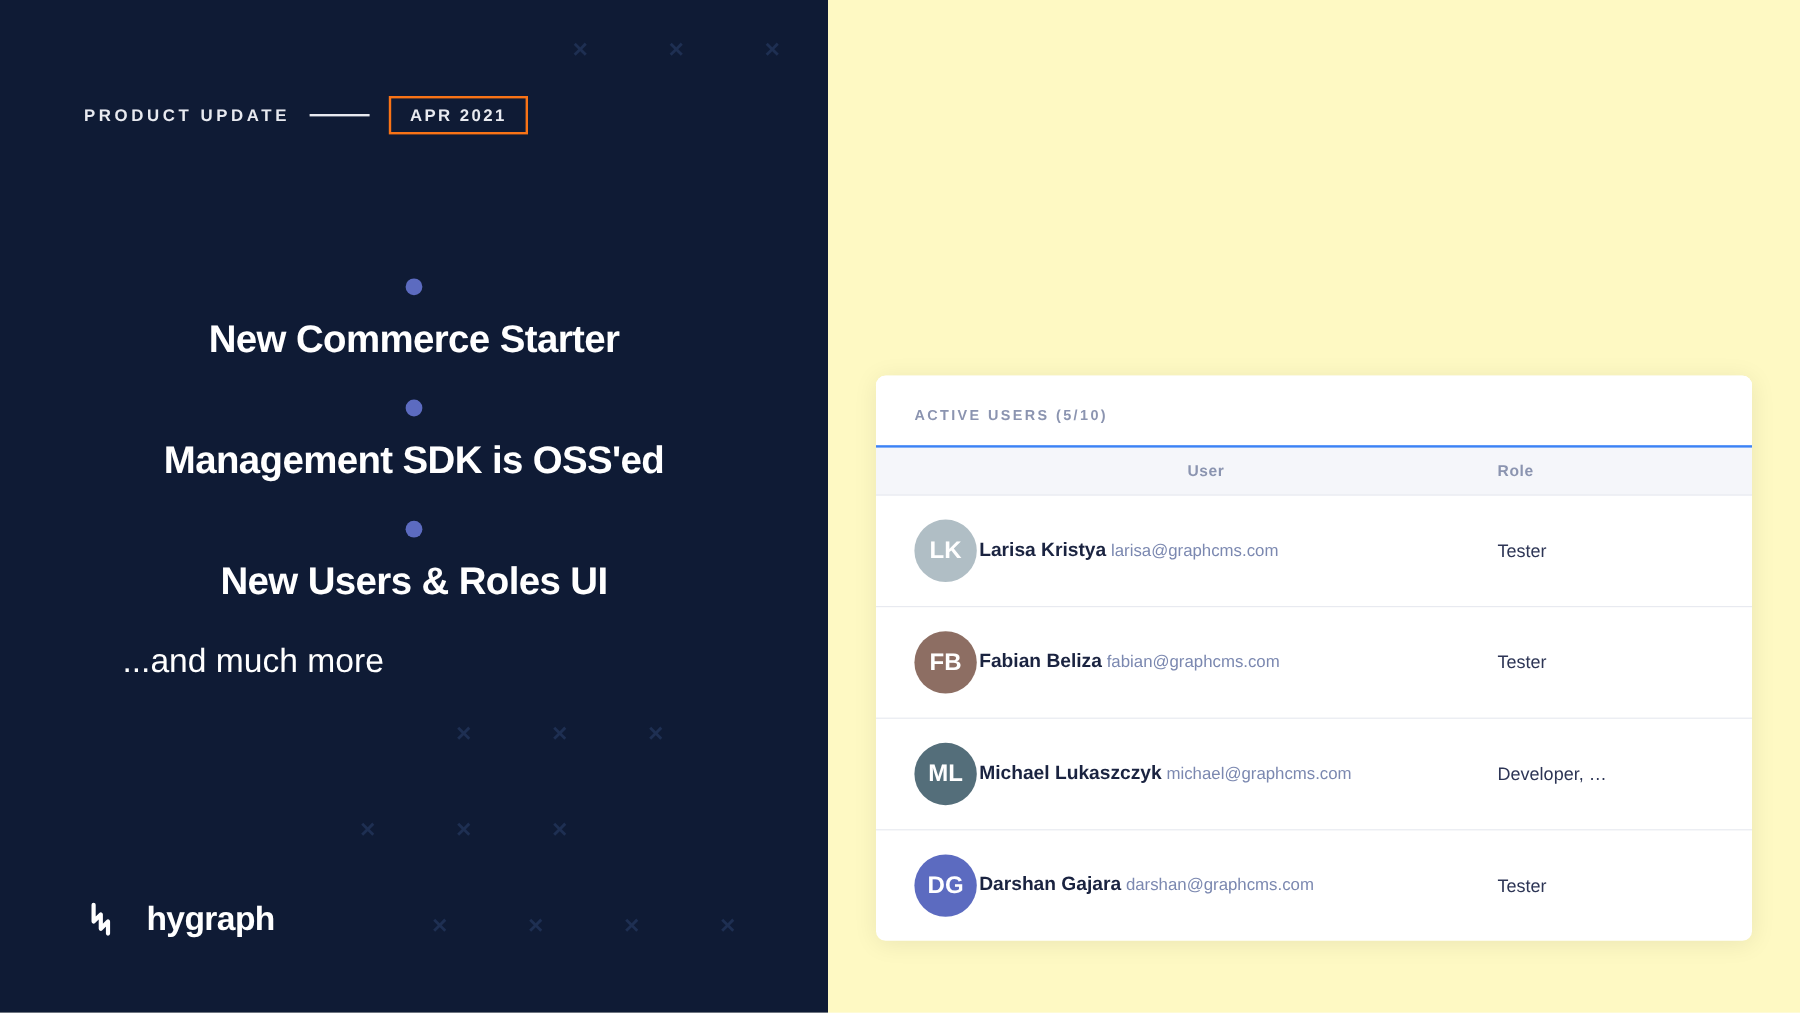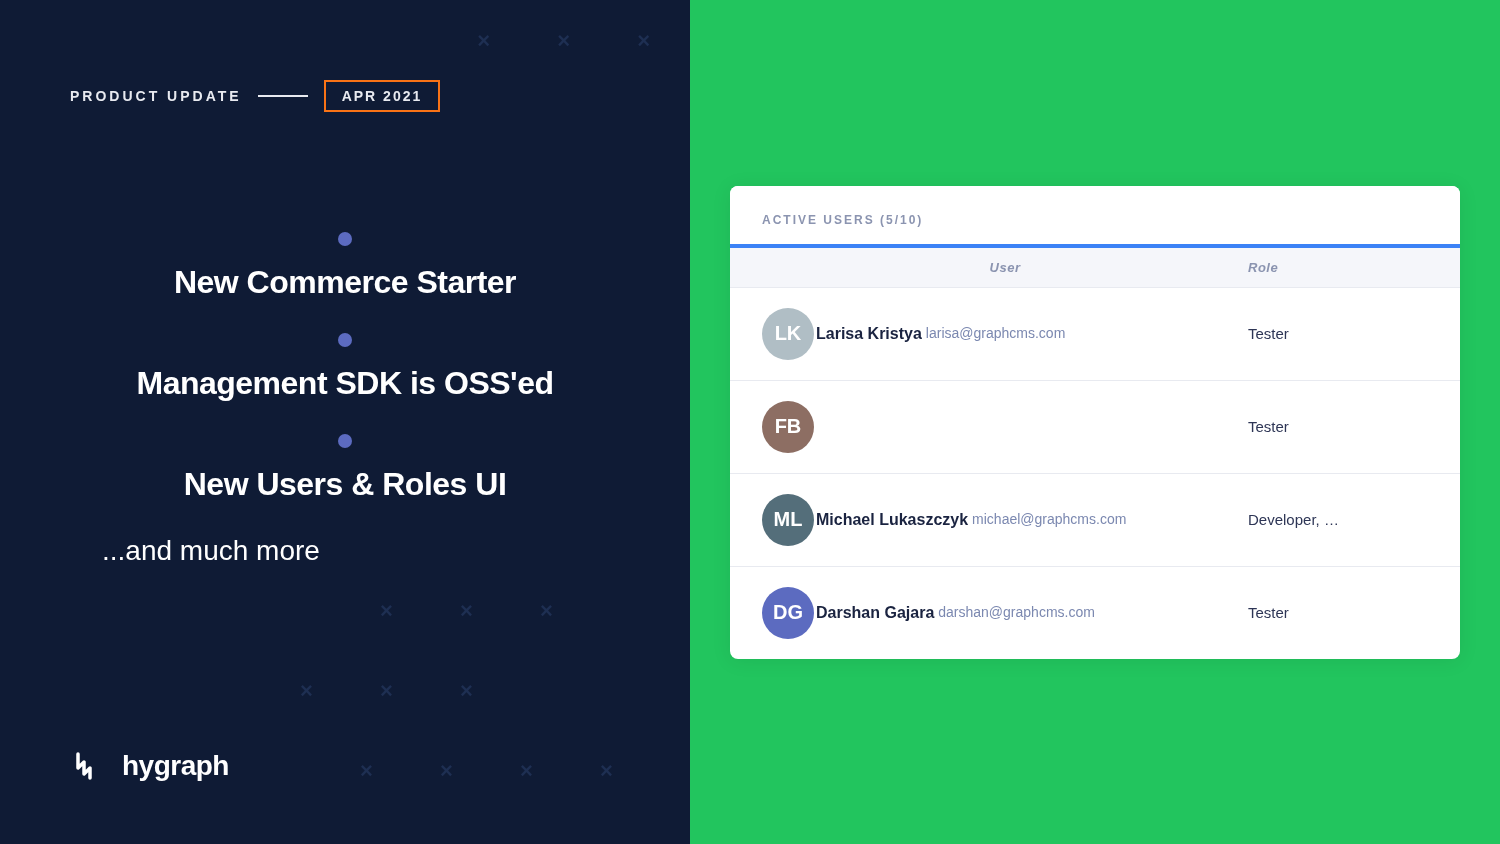--- a/index.html
+++ b/index.html
@@ -122,23 +122,23 @@
       color: #ffffff;
       font-size: 28px;
       font-weight: 600;
       letter-spacing: -0.5px;
     }
 
     
     .right-panel {
       flex: 1;
       height: 844px;
-      background-color: #22c55e;
-      display: flex;
-      align-items: center;
+      background-color: #fef9c3;
+      display: flex;
+      align-items: flex-end;
       justify-content: flex-start;
       padding: 60px 40px;
       overflow: hidden;
     }
 
     .users-card {
       background: #ffffff;
       border-radius: 8px;
       width: 100%;
       max-width: 760px;
@@ -157,23 +157,22 @@
       font-weight: 700;
       letter-spacing: 2px;
       text-transform: uppercase;
     }
 
     .table-header {
       display: flex;
       align-items: center;
       padding: 12px 32px;
       background: #f5f6fa;
-      border-top: 4px solid #3b82f6;
+      border-top: 2px solid #3b82f6;
       border-bottom: 1px solid #e8eaf0;
-      font-style: italic;
     }
 
     .col-user {
       flex: 1;
       color: #8b94b0;
       font-size: 13px;
       font-weight: 600;
       letter-spacing: 0.5px;
       text-align: center;
     }
@@ -337,20 +336,24 @@
           <span class="user-name">Larisa Kristya</span>
           <span class="user-email">larisa@graphcms.com</span>
         </div>
       </div>
       <div class="user-role">Tester</div>
     </div>
 
     <div class="user-row">
       <div class="user-info">
         <div class="avatar avatar-2">FB</div>
+        <div class="user-details">
+          <span class="user-name">Fabian Beliza</span>
+          <span class="user-email">fabian@graphcms.com</span>
+        </div>
       </div>
       <div class="user-role">Tester</div>
     </div>
 
     <div class="user-row">
       <div class="user-info">
         <div class="avatar avatar-3">ML</div>
         <div class="user-details">
           <span class="user-name">Michael Lukaszczyk</span>
           <span class="user-email">michael@graphcms.com</span>

